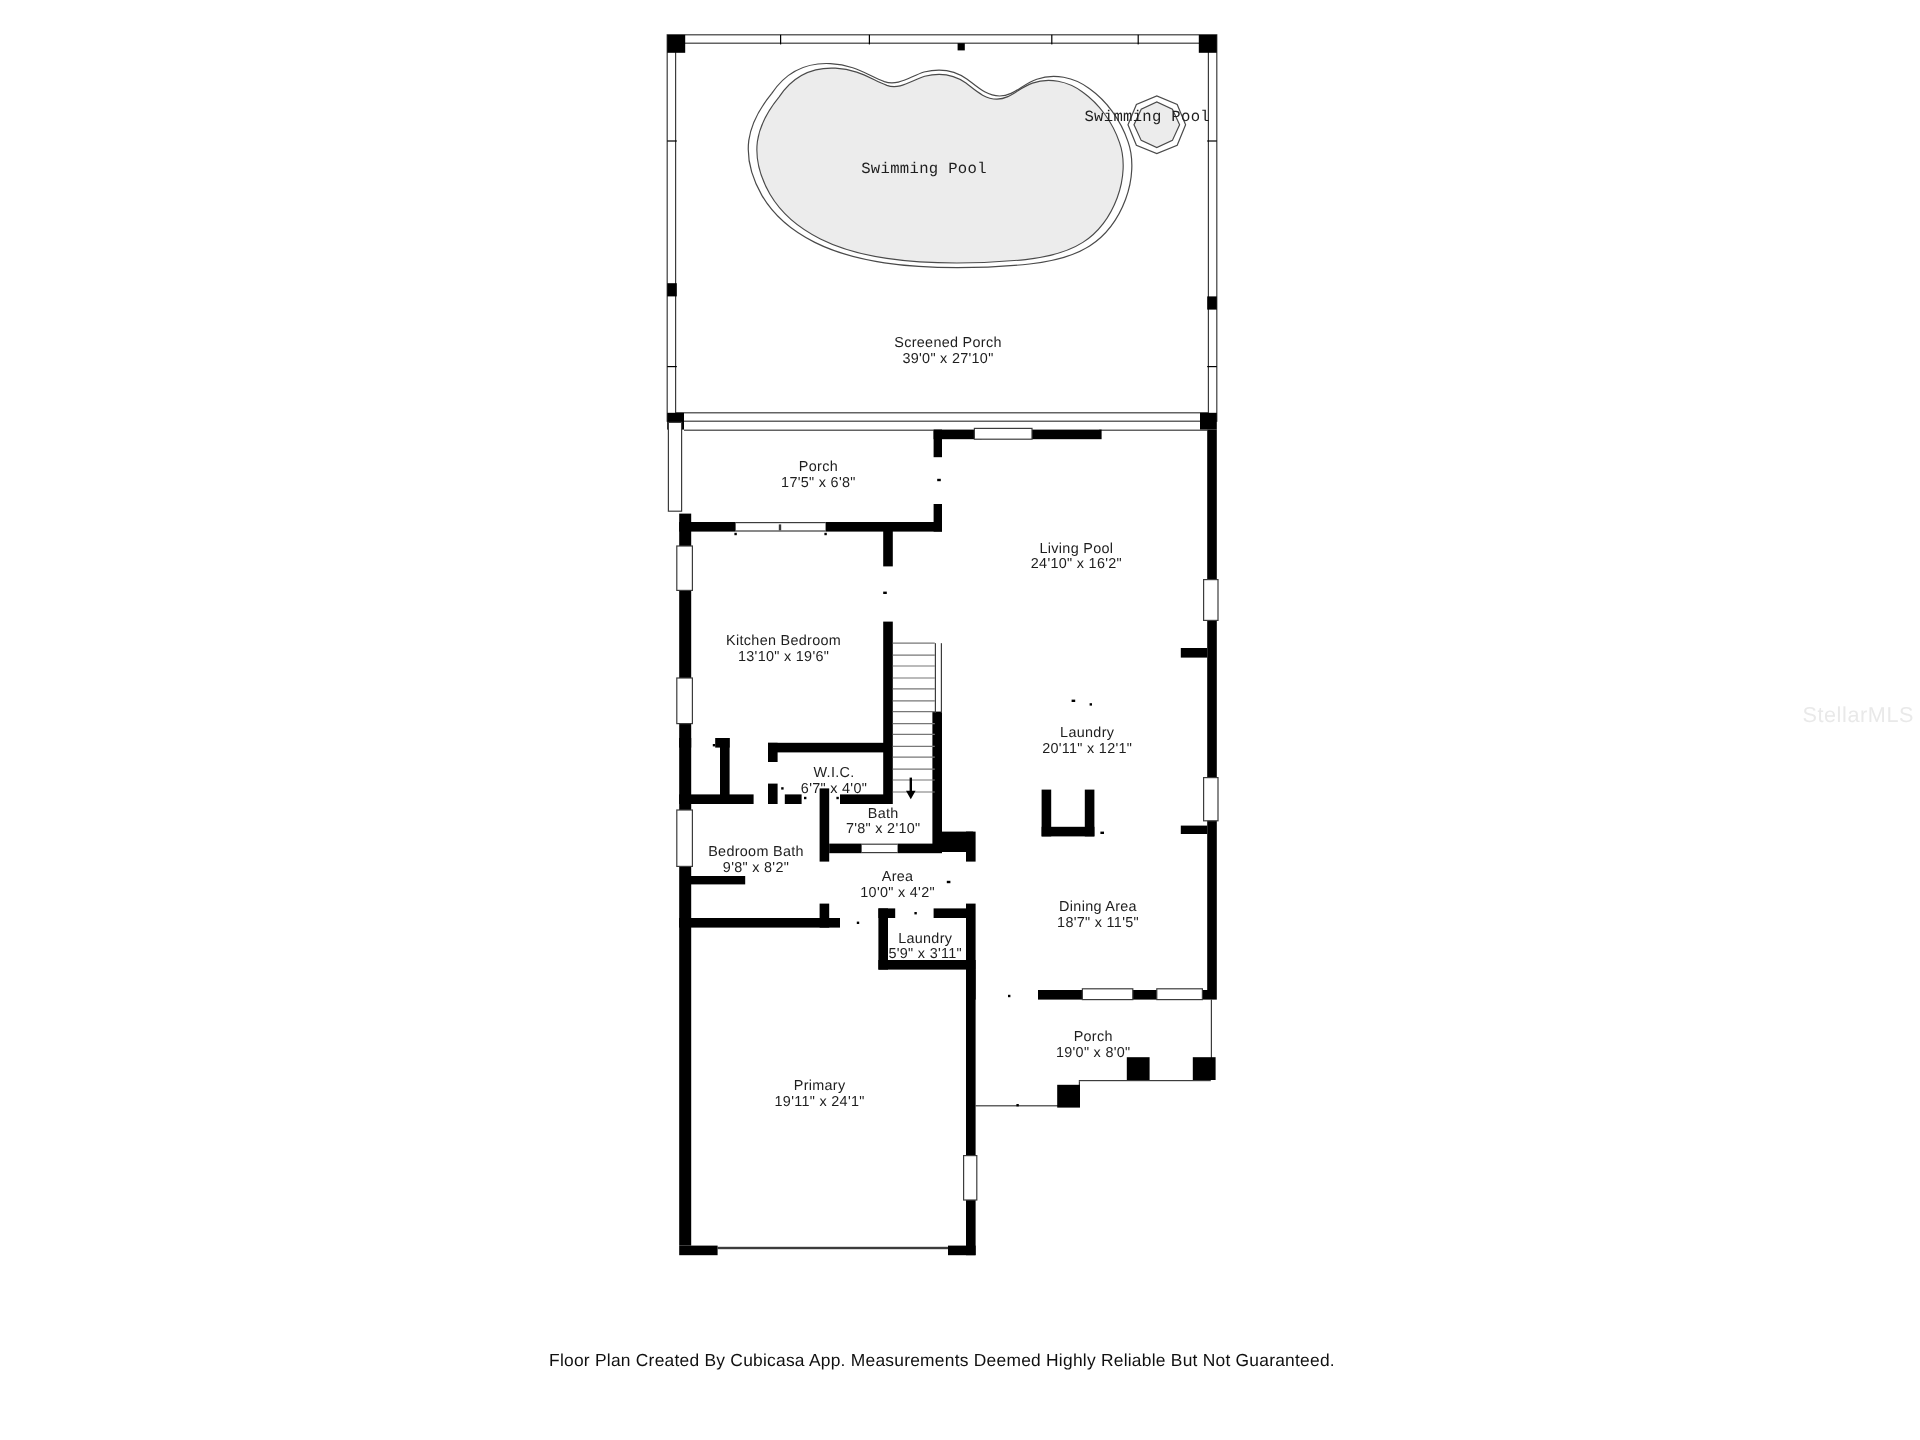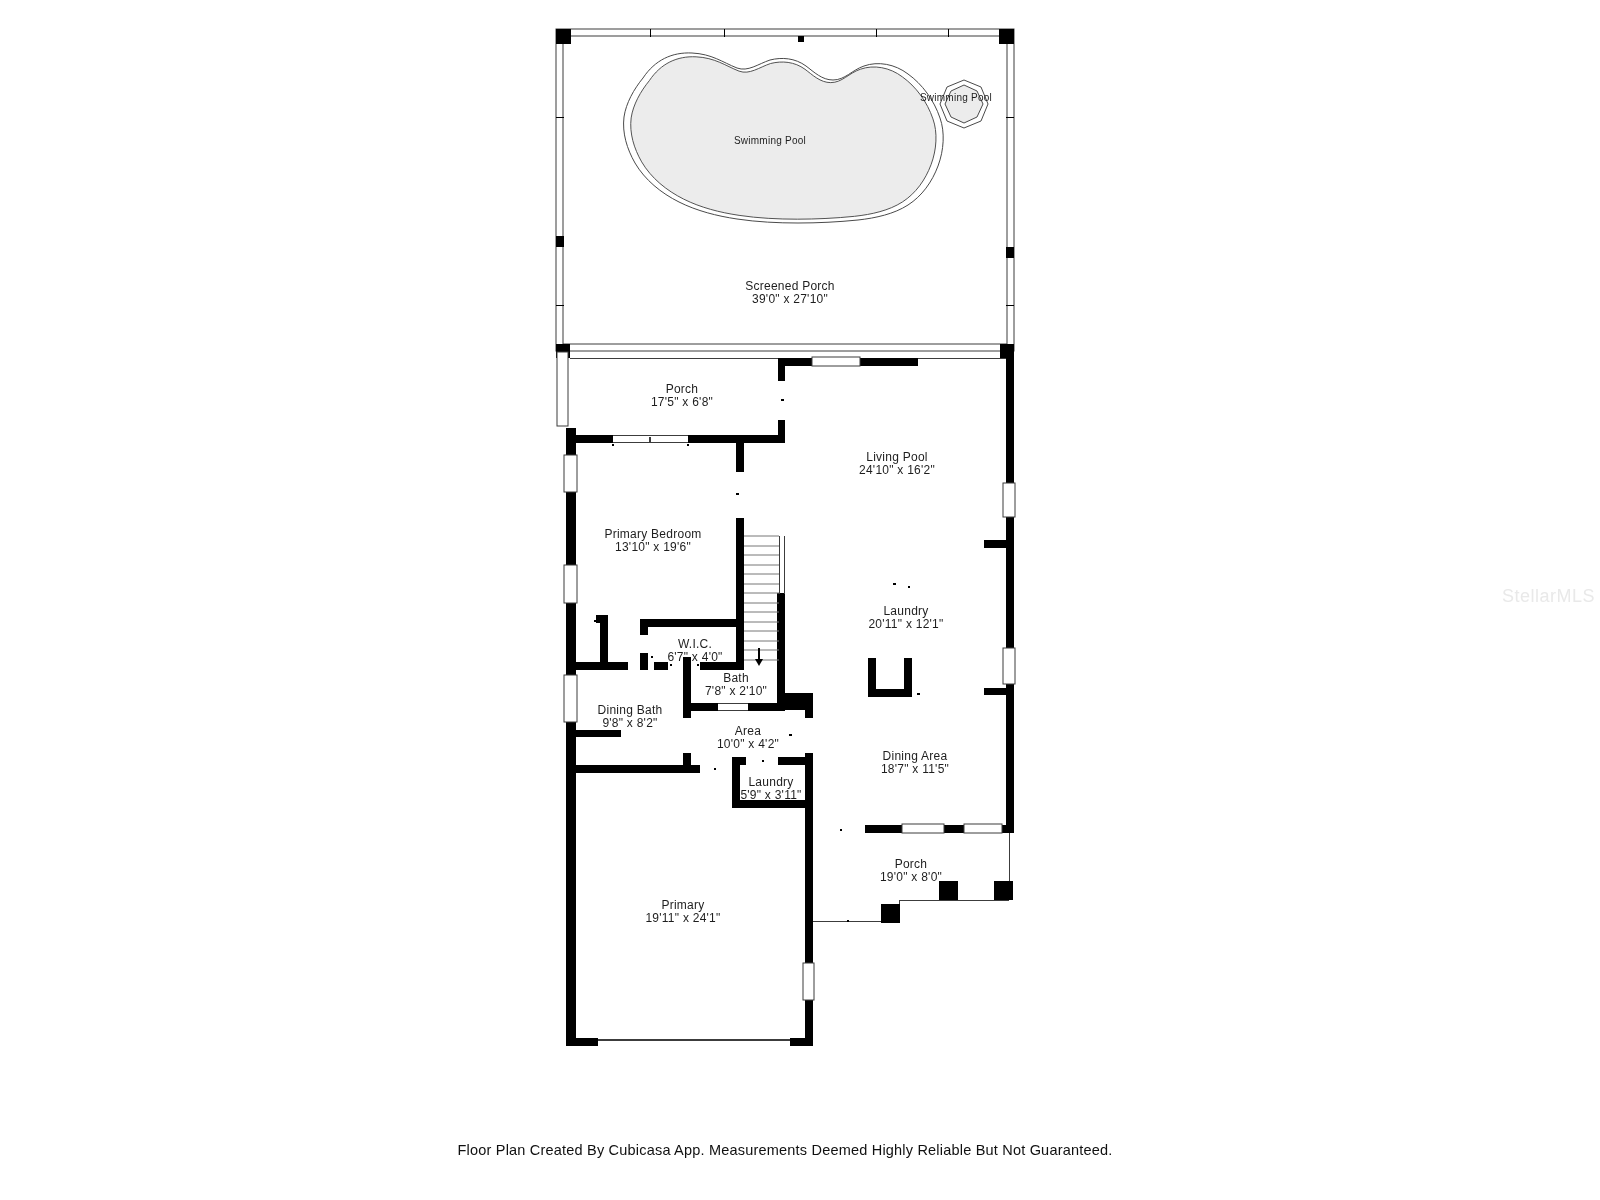--- a/index.html
+++ b/index.html
@@ -2,23 +2,23 @@
 <html><head>
 <meta charset="utf-8">
 <style>
   html,body{margin:0;padding:0;background:#ffffff;}
   #page{position:relative;width:1600px;height:1200px;background:#ffffff;overflow:hidden;
         font-family:"Liberation Sans",sans-serif;}
   #plan-svg{position:absolute;left:0;top:0;}
   .plan-label{position:absolute;transform:translate(-50%,-50%);text-align:center;
               color:#1e1e1e;font-size:12px;line-height:12.5px;letter-spacing:.25px;
               white-space:nowrap;}
-  .pool-label{font-size:10px;}
+  .pool-label{font-size:13px;font-family:Liberation Mono, monospace;}
   .footer-note{position:absolute;left:0;top:1126px;width:1570px;text-align:center;
-               font-size:14.5px;color:#101010;letter-spacing:.2px;margin-top:16px;}
+               font-size:14.5px;color:#101010;letter-spacing:.2px;}
   .watermark{position:absolute;left:1502px;top:586px;font-size:18px;color:#e9e9e9;
              letter-spacing:.5px;font-weight:500;}
 </style>
 </head>
 <body>
 
 <div id="page">
 
   <svg id="plan-svg" width="1600" height="1200" viewBox="0 0 1600 1200">
 
@@ -231,41 +231,41 @@
     <div>Porch</div>
     <div>17'5" x 6'8"</div>
   </div>
 
   <div class="plan-label" style="left:897px;top:463px">
     <div>Living Pool</div>
     <div>24'10" x 16'2"</div>
   </div>
 
   <div class="plan-label" style="left:653px;top:540px">
-    <div>Primary Bedroom</div>
+    <div>Kitchen Bedroom</div>
     <div>13'10" x 19'6"</div>
   </div>
 
   <div class="plan-label" style="left:906px;top:617px">
     <div>Laundry</div>
     <div>20'11" x 12'1"</div>
   </div>
 
   <div class="plan-label" style="left:695px;top:650px">
     <div>W.I.C.</div>
     <div>6'7" x 4'0"</div>
   </div>
 
   <div class="plan-label" style="left:736px;top:684px">
     <div>Bath</div>
     <div>7'8" x 2'10"</div>
   </div>
 
   <div class="plan-label" style="left:630px;top:716px">
-    <div>Dining Bath</div>
+    <div>Bedroom Bath</div>
     <div>9'8" x 8'2"</div>
   </div>
 
   <div class="plan-label" style="left:748px;top:737px">
     <div>Area</div>
     <div>10'0" x 4'2"</div>
   </div>
 
   <div class="plan-label" style="left:771px;top:788px">
     <div>Laundry</div>

